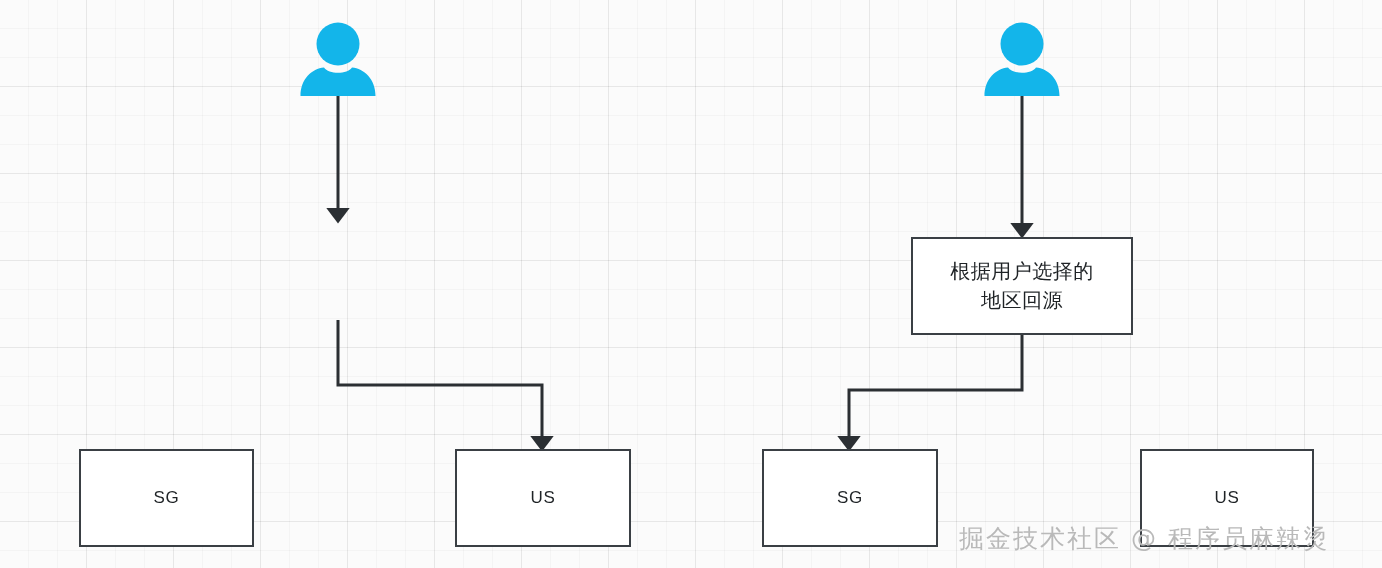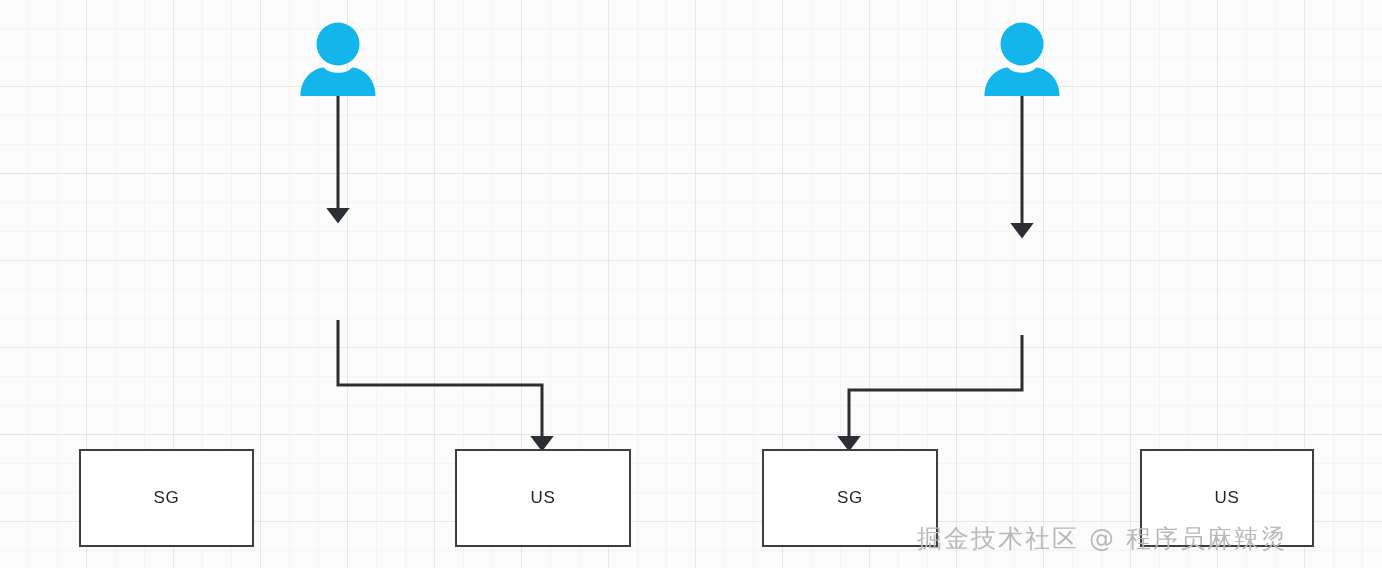--- a/index.html
+++ b/index.html
@@ -101,32 +101,36 @@
 
   <div class="person-icon" style="left:983px; top:22px; width:78px; height:75px;">
     <svg width="78" height="75" viewBox="0 0 78 75" xmlns="http://www.w3.org/2000/svg">
       <circle cx="39" cy="22" r="21.5" fill="#13B5EA"></circle>
       <path d="M1.5 74 C1.5 57 13 46.5 25 45.5 C29.5 52.5 48.5 52.5 53 45.5
                C65 46.5 76.5 57 76.5 74 Z" fill="#13B5EA"></path>
     </svg>
   </div>
 
 
+  <div class="node-box" style="left:911px; top:237px; width:222px; height:98px;">
+    <span class="label">根据用户选择的
+地区回源</span>
+  </div>
 
   <div class="node-box terminal" style="left:79px; top:449px; width:175px; height:98px;">
     <span class="label">SG</span>
   </div>
 
   <div class="node-box terminal" style="left:455px; top:449px; width:176px; height:98px;">
     <span class="label">US</span>
   </div>
 
   <div class="node-box terminal" style="left:762px; top:449px; width:176px; height:98px;">
     <span class="label">SG</span>
   </div>
 
   <div class="node-box terminal" style="left:1140px; top:449px; width:174px; height:98px;">
     <span class="label">US</span>
   </div>
 
-  <div class="watermark" style="left:917px; top:522px;">掘金技术社区 @ 程序员麻辣烫</div>
+  <div class="watermark" style="left:959px; top:522px;">掘金技术社区 @ 程序员麻辣烫</div>
 
 </div>
 
 </body></html>

